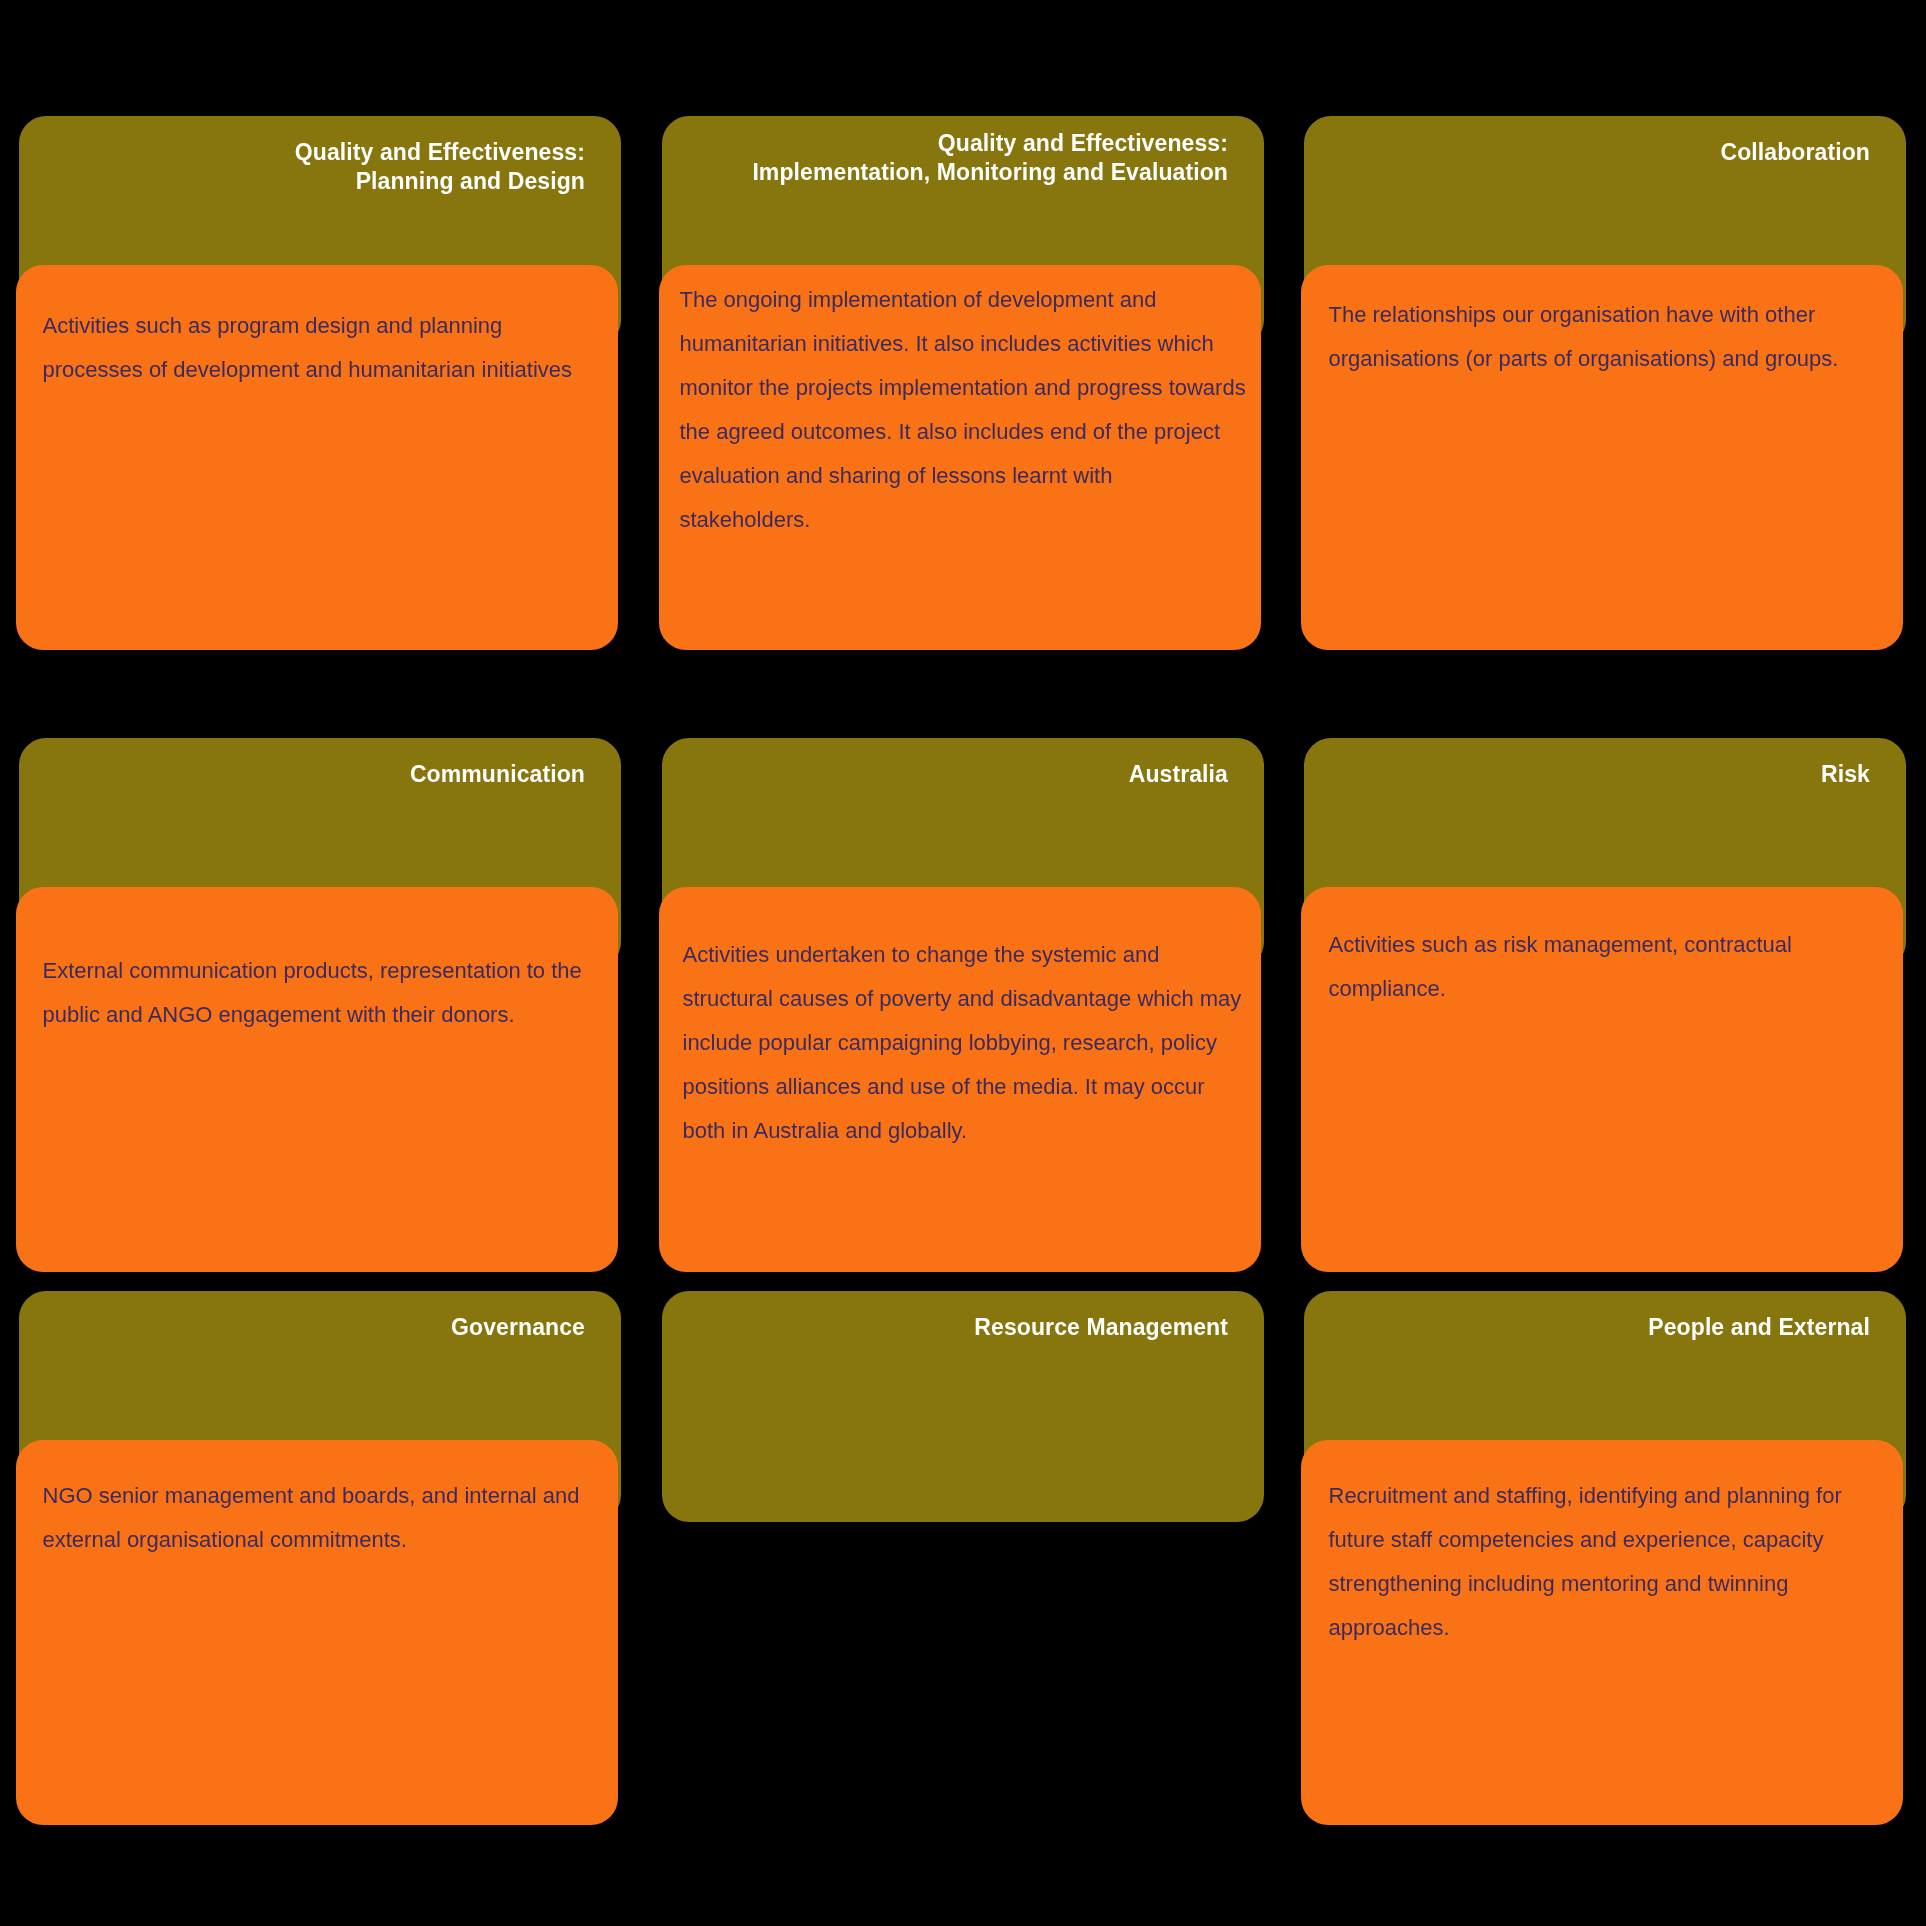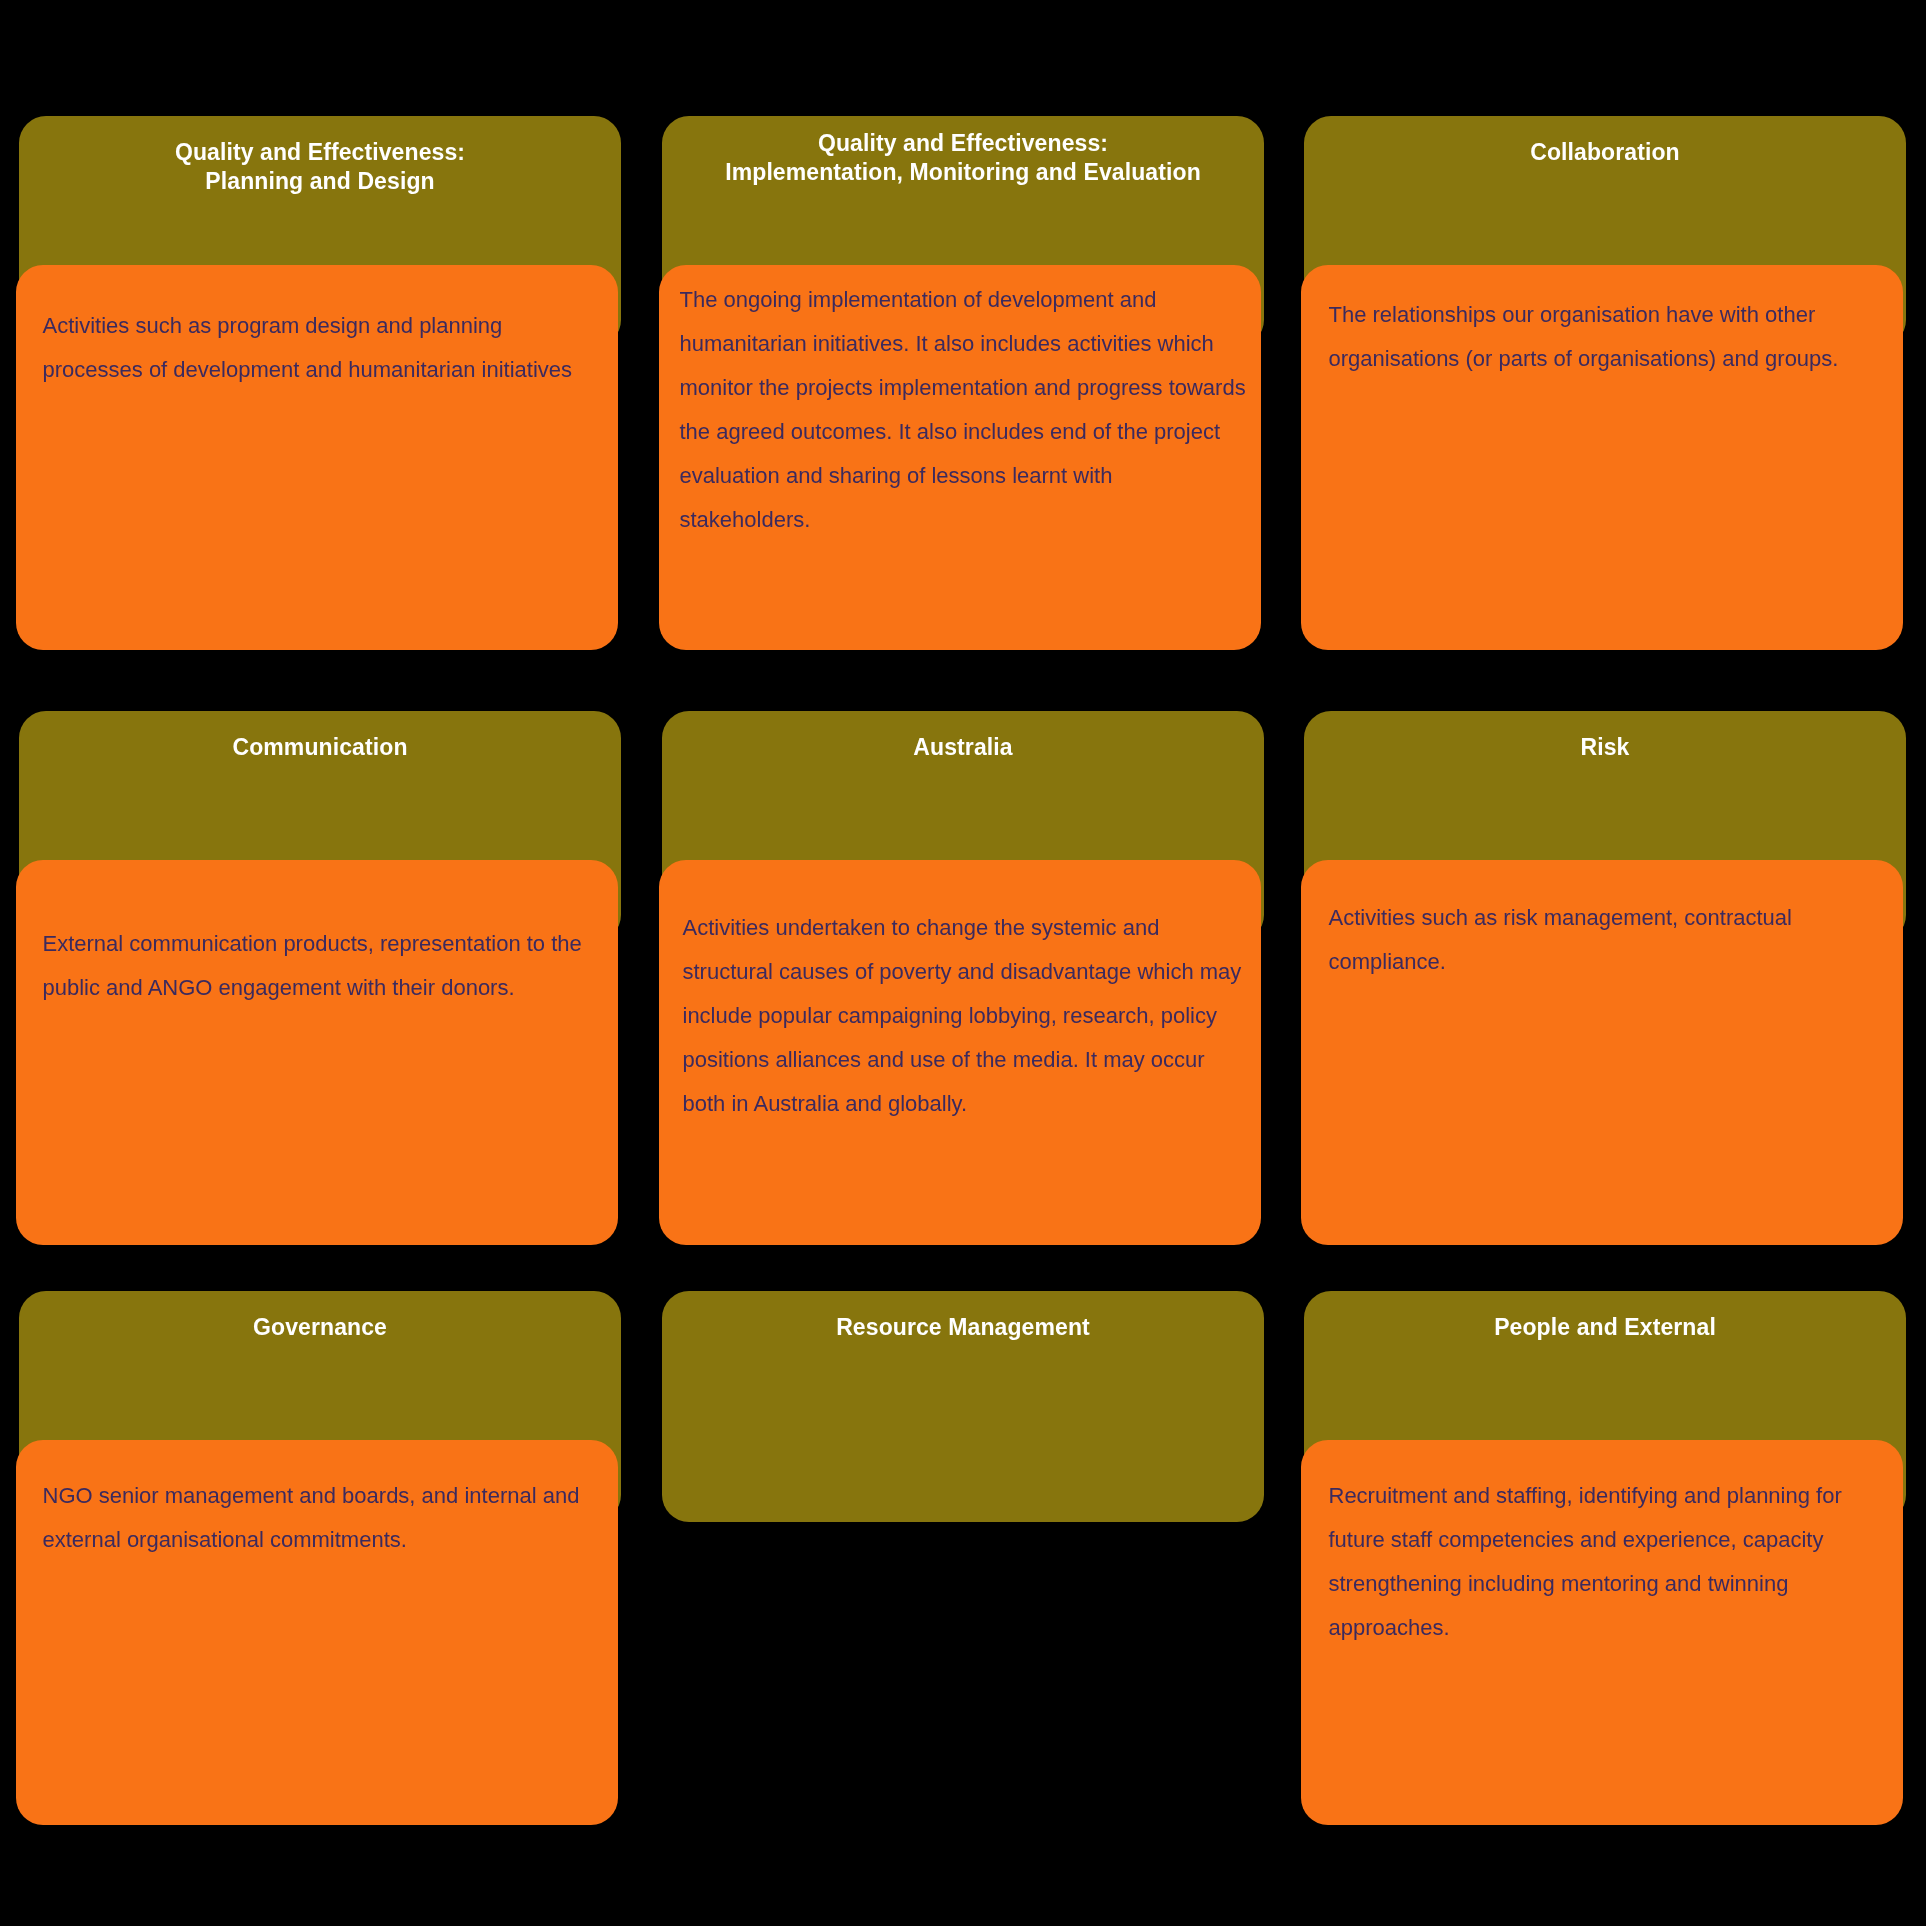--- a/index.html
+++ b/index.html
@@ -21,34 +21,34 @@
   }
   .card {
     position: absolute;
     width: 602px;
     height: 581px;
   }
   .card.col1 { left: 19px; }
   .card.col2 { left: 662px; }
   .card.col3 { left: 1304px; }
   .card.row1 { top: 116px; }
-  .card.row2 { top: 711px; }
+  .card.row2 { top: 738px; }
   .card.row3 { top: 1291px; }
 
   .card-header {
     position: absolute;
     left: 0;
     top: 0;
     width: 602px;
     height: 231px;
     background: #87750D;
     border-radius: 27px;
     box-sizing: border-box;
     padding: 22.4px 36px 0 36px;
-    text-align: center;
+    text-align: right;
     overflow: hidden;
   }
   .card-title {
     color: #FFFFFF;
     font-size: 23px;
     font-weight: bold;
     line-height: 29px;
     letter-spacing: 0.1px;
     white-space: pre-line;
   }

